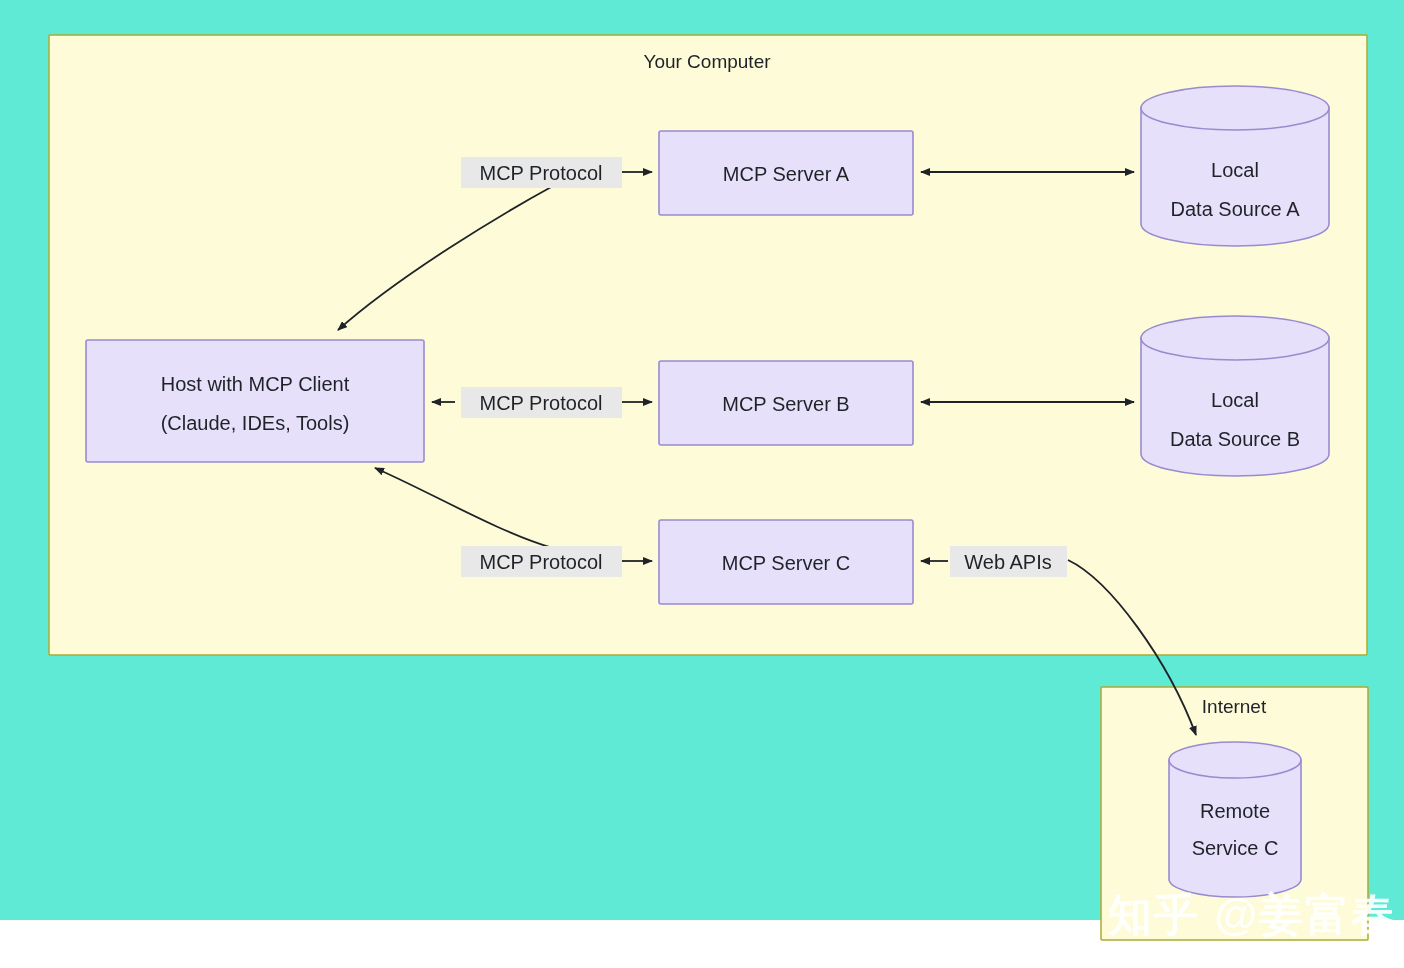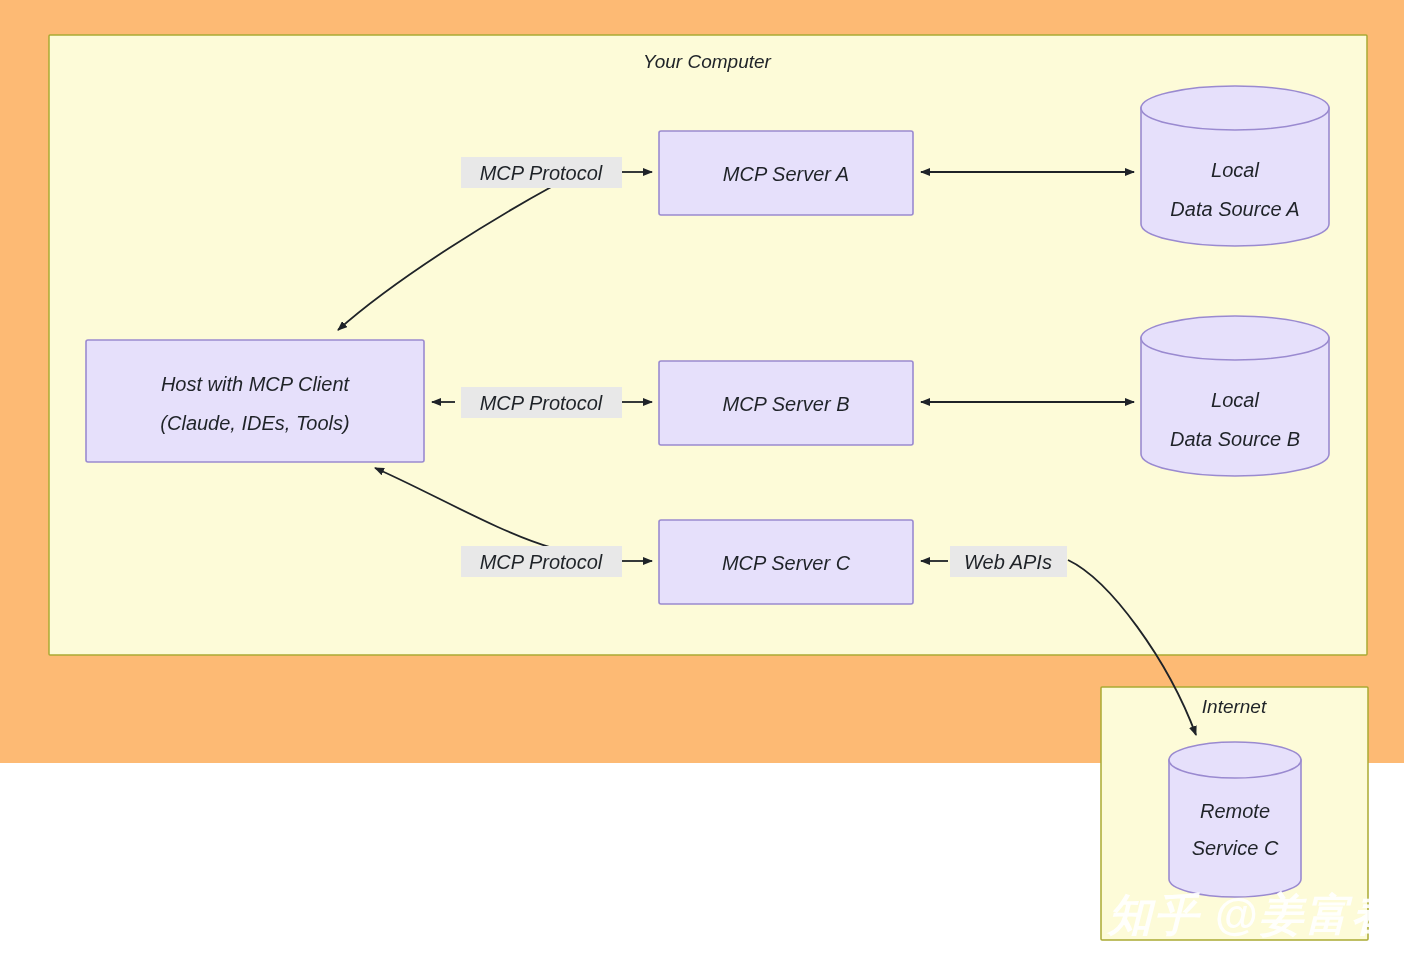--- a/index.html
+++ b/index.html
@@ -9,23 +9,22 @@
   }
   body {
     width: 1404px;
     height: 968px;
     font-family: "Liberation Sans", sans-serif;
     overflow: hidden;
   }
   #diagram-root {
     position: relative;
     width: 1404px;
-    height: 763px;
-    background: #fdba74;
-    font-style: italic;
+    height: 920px;
+    background: #5eead4;
   }
   svg.diagram {
     display: block;
     width: 1404px;
     height: 968px;
   }
   .node-label,
   .group-title,
   .edge-label,
   .watermark-text {

